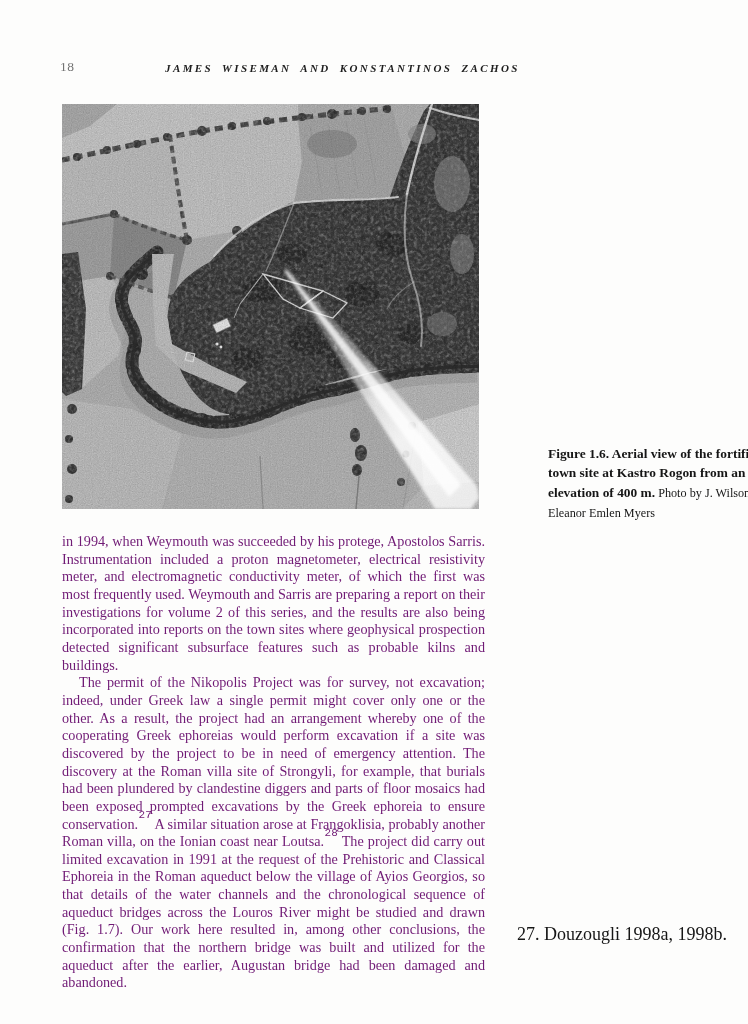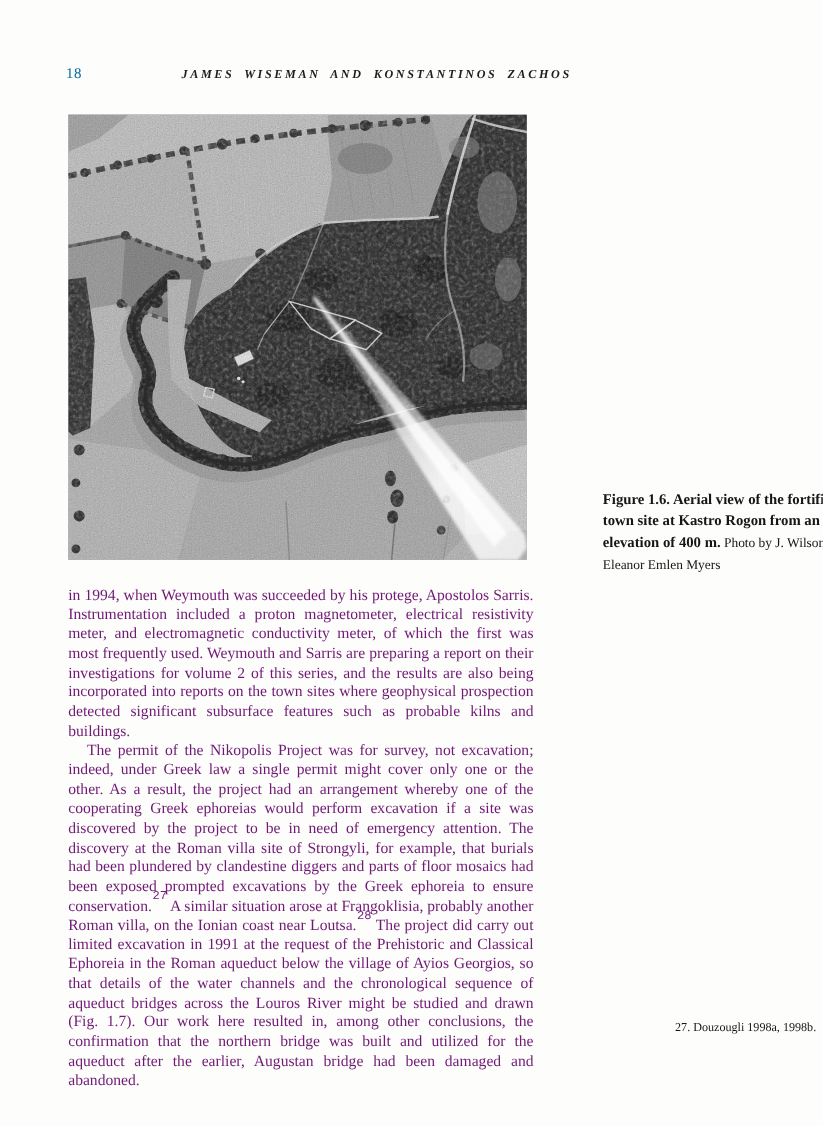--- a/index.html
+++ b/index.html
@@ -2,21 +2,21 @@
 <html><head>
 <meta charset="utf-8">
 <style>
   html,body{margin:0;padding:0;}
   body{
     width:748px;height:1024px;position:relative;overflow:hidden;
     background:#fdfdfc;color:#1b1b1b;
     font-family:"Liberation Serif","DejaVu Serif",serif;
   }
   .page-number{
-    position:absolute;left:60px;top:59px;font-size:13.5px;letter-spacing:.5px;color:#0369a1;
+    position:absolute;left:60px;top:59px;font-size:13.5px;letter-spacing:.5px;color:#737373;
   }
   .running-header{
     position:absolute;left:165px;top:62px;width:420px;
     font-size:11px;font-weight:700;letter-spacing:2.4px;word-spacing:4px;color:#1d1d1d;font-style:italic;
   }
   .photo{
     position:absolute;left:62px;top:104px;width:417px;height:405px;
     background:#b3b3b3;overflow:hidden;
   }
   .photo svg{display:block;}
@@ -28,21 +28,21 @@
   .caption .cc{font-weight:400;font-size:12.2px;}
   .body-text{
     position:absolute;left:62px;top:533px;width:423px;
     font-size:14.2px;line-height:17.65px;text-align:justify;color:#701a75;
   }
   .body-text p{margin:0;}
   .body-text p.indent{text-indent:17px;}
   .body-text sup{font-size:11px;line-height:0;position:relative;top:-4.5px;margin-left:.5px;font-family:Liberation Mono, monospace;}
   .footnotes{
     position:absolute;left:517px;top:926px;width:225px;
-    font-size:11px;line-height:17.5px;color:#161616;text-align:right;
+    font-size:18px;line-height:17.5px;color:#161616;
   }
 </style>
 </head>
 <body>
 
 <div class="page-number">18</div>
 <div class="running-header">JAMES WISEMAN AND KONSTANTINOS ZACHOS</div>
 
 <div class="photo">
   <svg width="417" height="405" viewBox="0 0 417 405">

